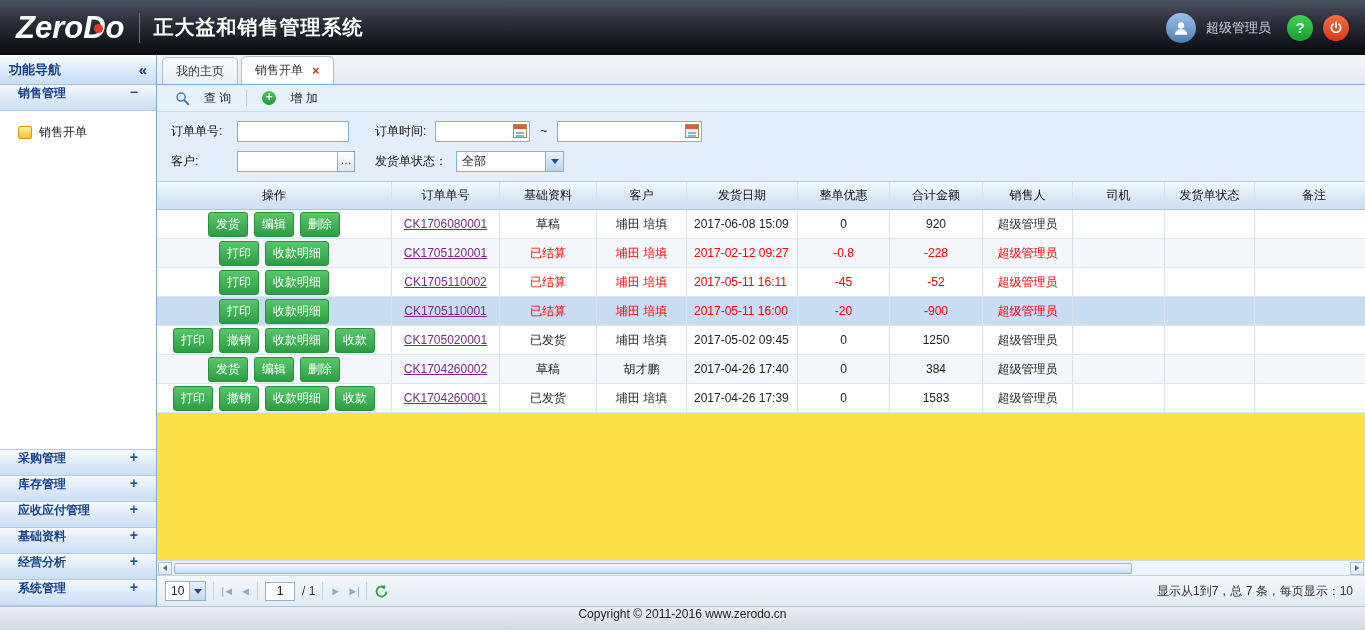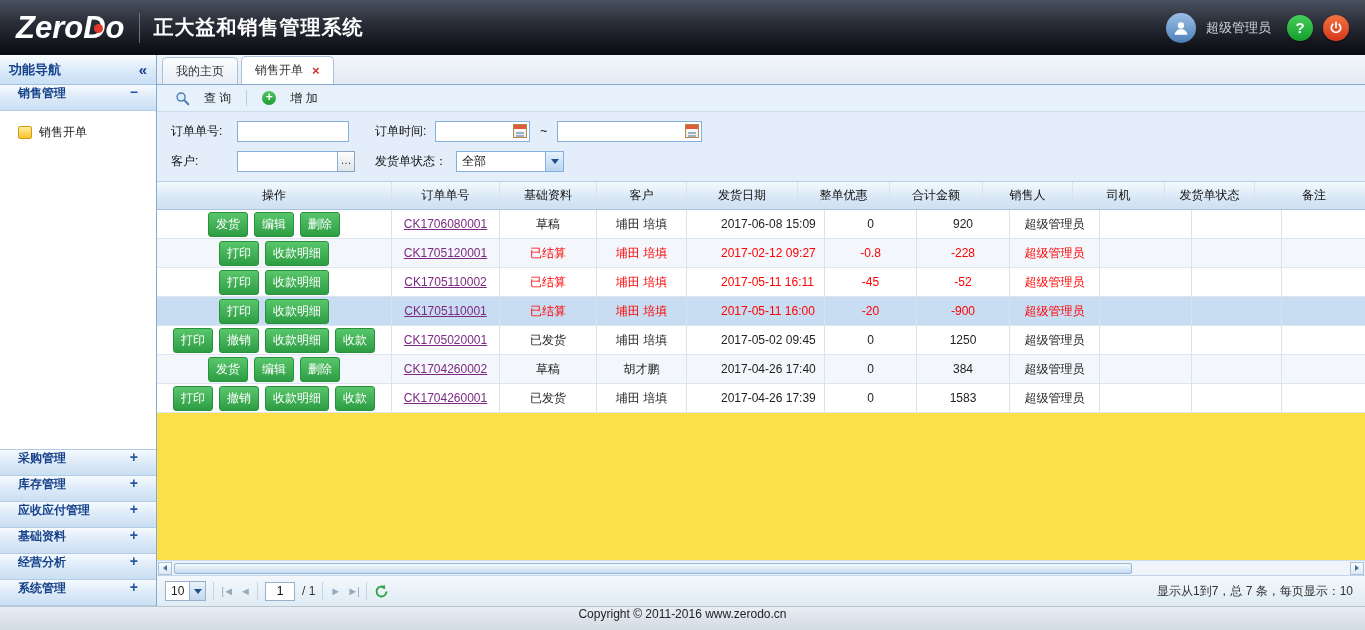--- a/index.html
+++ b/index.html
@@ -94,21 +94,21 @@
   
   .grid-wrap{flex:1;min-height:0;overflow:hidden;background:#fde047;}
   .grid-header{display:flex;height:28px;width:1217px;
     background:linear-gradient(180deg,#f4f9fd,#d8e7f6 60%,#cfe0f1);border-bottom:1px solid #a9c4e0;}
   .hcell{border-right:1px solid #b9cfe6;color:#111;}
   .grid-row{display:flex;height:29px;width:1217px;border-bottom:1px solid #dbe6f1;background:#fff;}
   .grid-row.zebra{background:#f3f6fa;}
   .grid-row.selected{background:var(--selected-row);}
   .gcell{display:flex;align-items:center;justify-content:center;border-right:1px solid #d8e3ef;
     overflow:hidden;white-space:nowrap;height:100%;flex:none;}
-  .gcell.left{justify-content:flex-start;padding-left:7px;margin-left:27px;}
+  .gcell.left{justify-content:flex-start;padding-left:7px;}
   .red .redable{color:var(--alert-red);}
   .order-link{color:var(--link-purple);text-decoration:underline;cursor:pointer;}
   .gbtn{background:linear-gradient(180deg,#58c66b,#2d9d43);border:1px solid #27913c;border-radius:3px;
     color:#fff;padding:3px 7px;margin:0 3px;font:inherit;font-size:12px;cursor:pointer;white-space:nowrap;}
   .c0{width:235px}.c1{width:108px}.c2{width:97px}.c3{width:90px}.c4{width:111px}.c5{width:92px}
   .c6{width:93px}.c7{width:90px}.c8{width:92px}.c9{width:90px}.c10{width:119px}
 
   
   .hscroll{height:15px;flex:none;background:#eef4fa;border-top:1px solid #cddced;display:flex;align-items:center;padding:0 1px;}
   .hs-btn{width:14px;height:13px;flex:none;background:linear-gradient(#fafcfe,#dce8f3);border:1px solid #a8c2dc;

